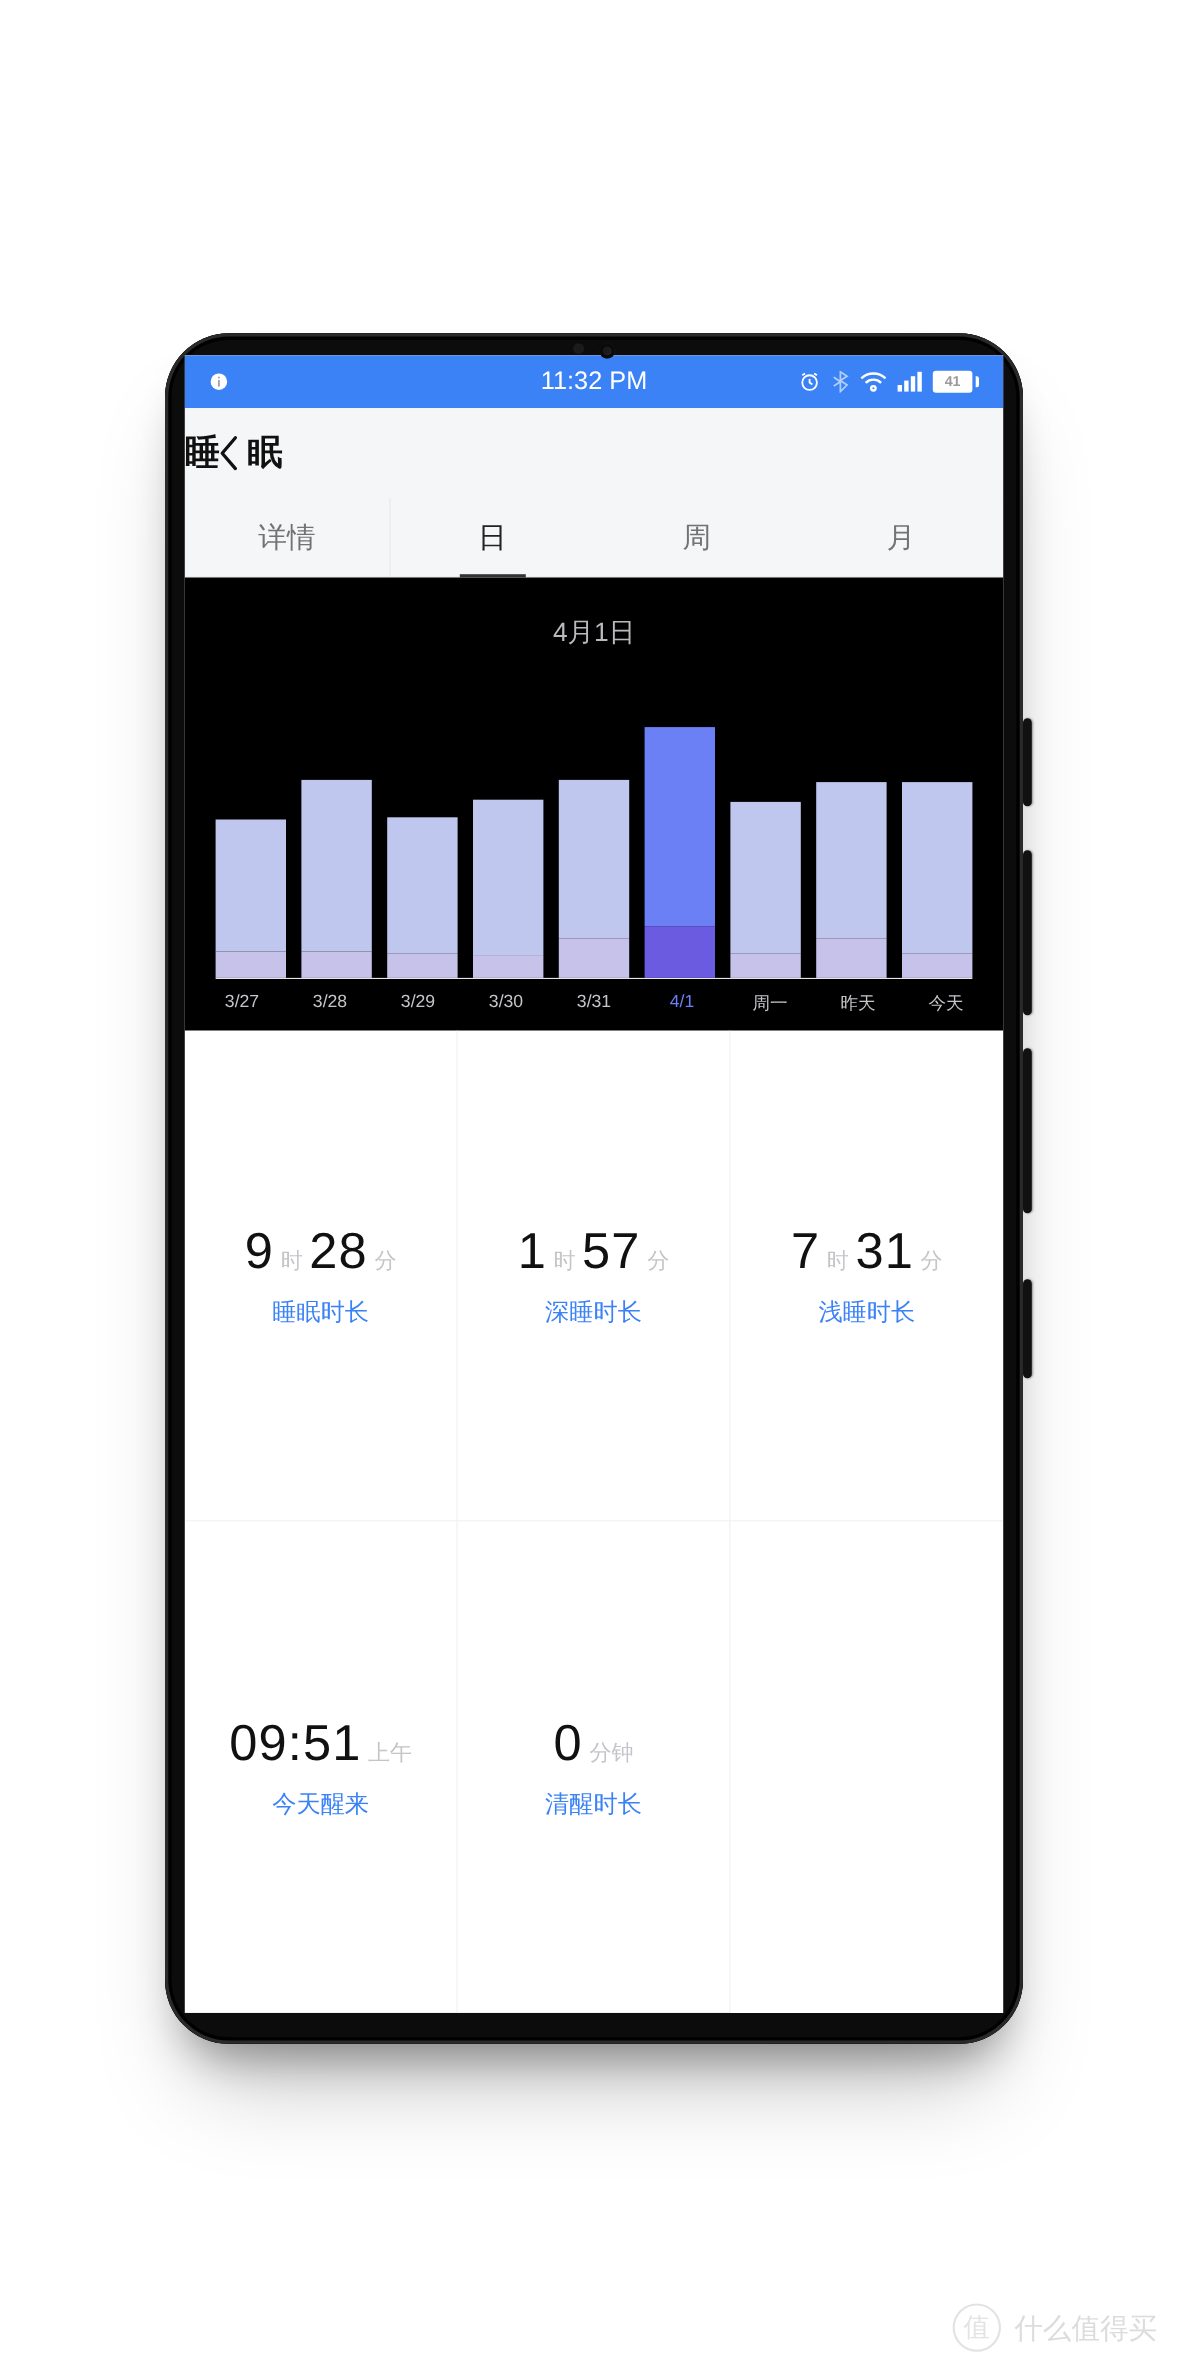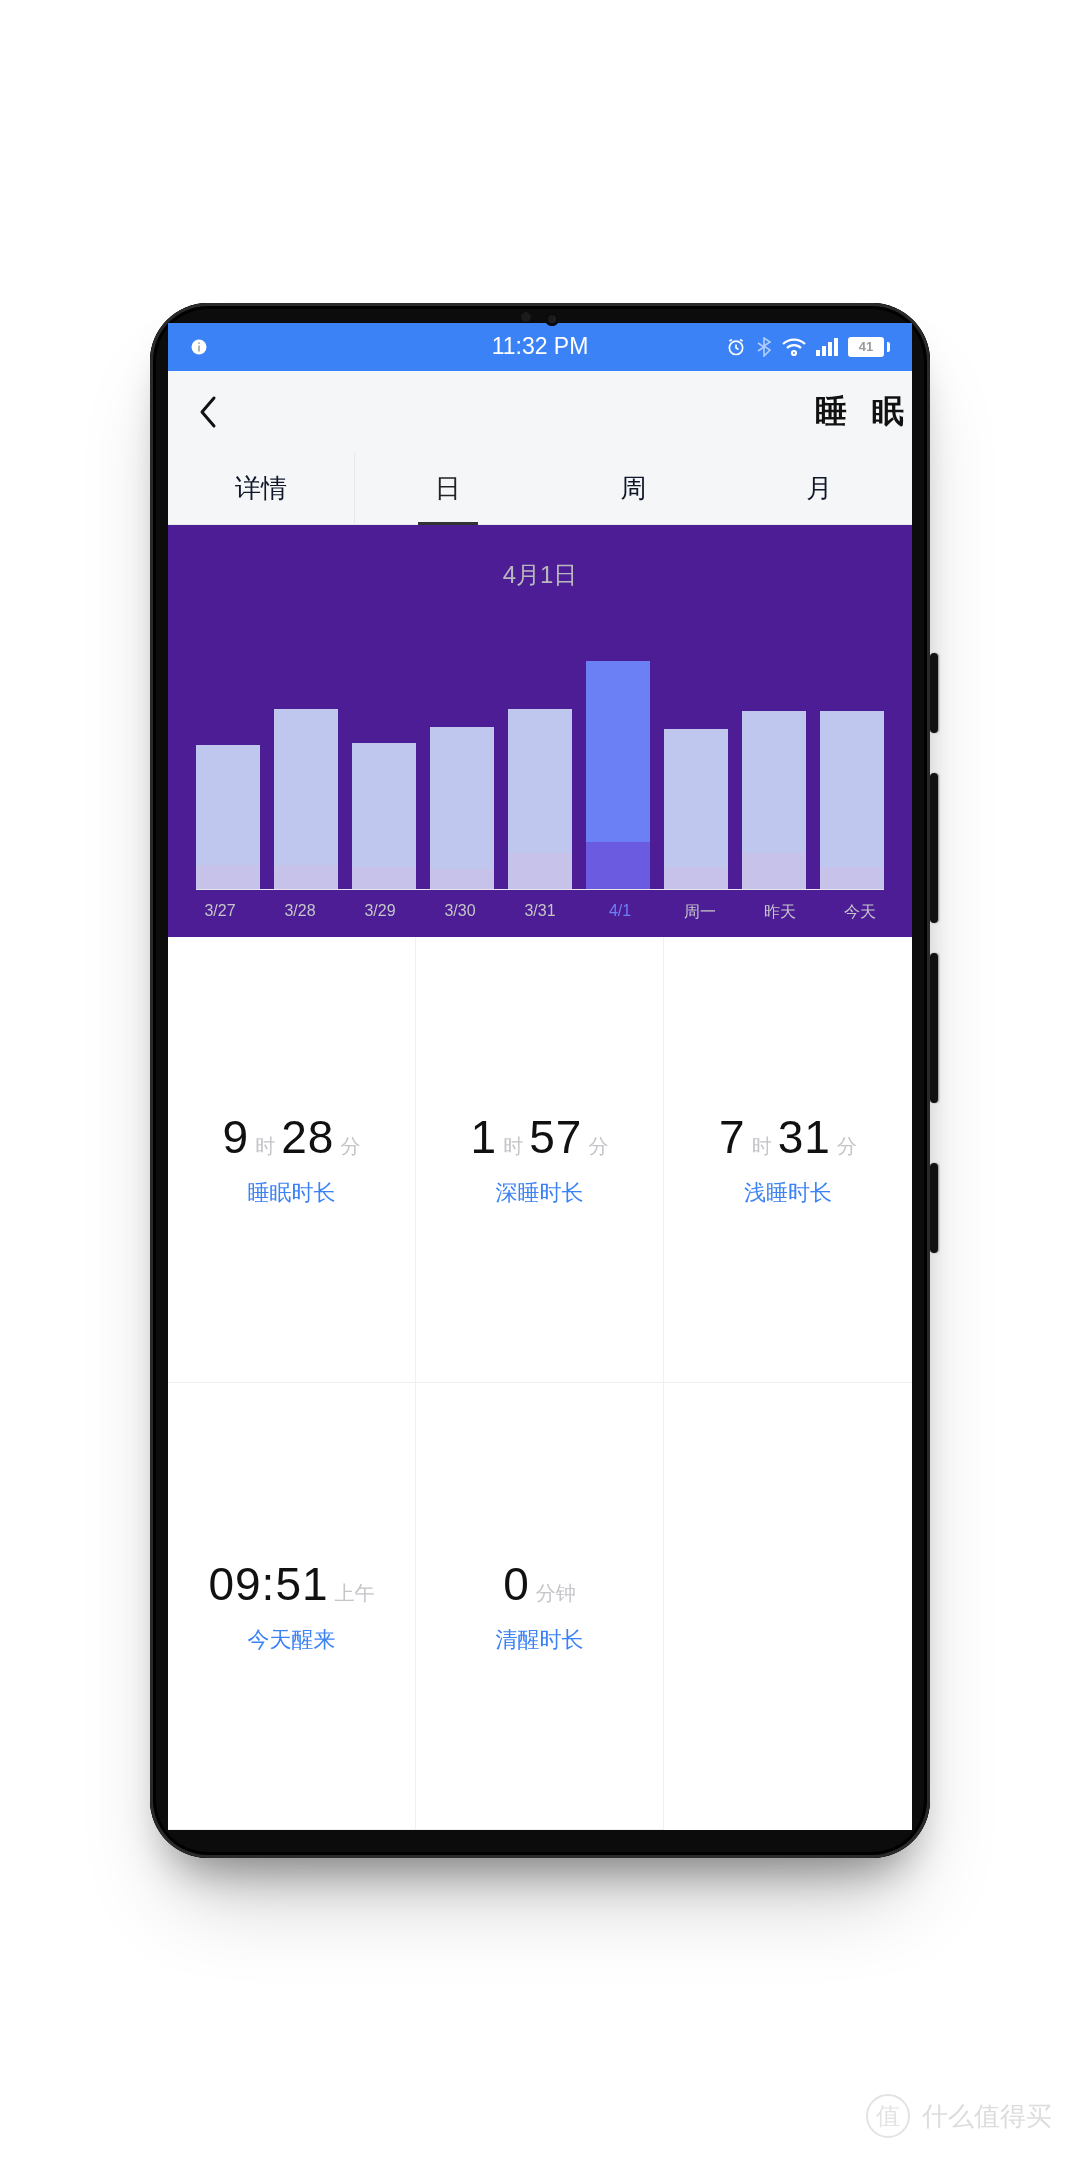--- a/index.html
+++ b/index.html
@@ -46,35 +46,35 @@
   .status-center { position:absolute; left:0; right:0; text-align:center; pointer-events:none; font-size:23px;}
   .batt-box { display:inline-flex; align-items:center; gap:3px;}
   .batt-body{ width:36px;height:20px;border:2px solid #fff;border-radius:3px;display:flex;align-items:center;justify-content:center;font-size:13px;font-weight:700;background:#fff;color:#9a9a9a;}
   .batt-tip{width:3px;height:10px;background:#fff;border-radius:0 2px 2px 0;}
   .sig-bars{display:inline-flex;align-items:flex-end;gap:2px;}
   .sig-bars i{width:4px;background:#fff;display:block;}
 
   
   .app-header {
     height: 82px; background:#f5f6f7;
-    display:flex; align-items:center; justify-content:flex-end;
+    display:flex; align-items:center; justify-content:flex-start;
     position:relative;
   }
   .back-btn { position:absolute; left:18px; top:50%; transform:translateY(-50%); width:44px;height:44px; display:flex;align-items:center;justify-content:center;}
   .app-title { font-size: 32px; font-weight:600; letter-spacing: 8px; color:#111;}
 
   
   .tabs { display:flex; height:72px; background:#f5f6f7; border-bottom:1px solid #e8e8ea;}
-  .tab { flex:1; display:flex; align-items:center; justify-content:center; font-size:26px; color:#0f172a; position:relative;}
+  .tab { flex:1; display:flex; align-items:center; justify-content:center; font-size:26px; color:#737373; position:relative;}
   .tab.sep { border-left:1px solid #e8e8ea; }
   .tab.active { color:#222; font-weight:500;}
   .tab.active::after { content:""; position:absolute; bottom:-1px; width:60px; height:3px; background:#333;}
 
   
-  .chart-section { background:#4c1d95; padding: 34px 0 14px 0;}
+  .chart-section { background:#000000; padding: 34px 0 14px 0;}
   .chart-date { text-align:center; font-size:24px; color:#b9b9bd; margin-bottom: 58px;}
   .chart-area { height: 240px; display:flex; align-items:flex-end; gap:14px; padding:0 28px;}
   .bar-wrap { flex:1; display:flex; flex-direction:column; align-items:stretch; height:100%; justify-content:flex-end;}
   .bar-seg { width:100%; }
   .seg-light { background:#c0c7ee; }
   .seg-deep { background:#c6c2e9; }
   .bar-wrap.active .seg-light { background:#6c80f6; }
   .bar-wrap.active .seg-deep { background:#6a5be0; }
   .x-labels { display:flex; gap:32px; padding:12px 28px 0 28px; }
   .xl { flex:1; text-align:center; font-size:16px; color:#c5c5c9;}

